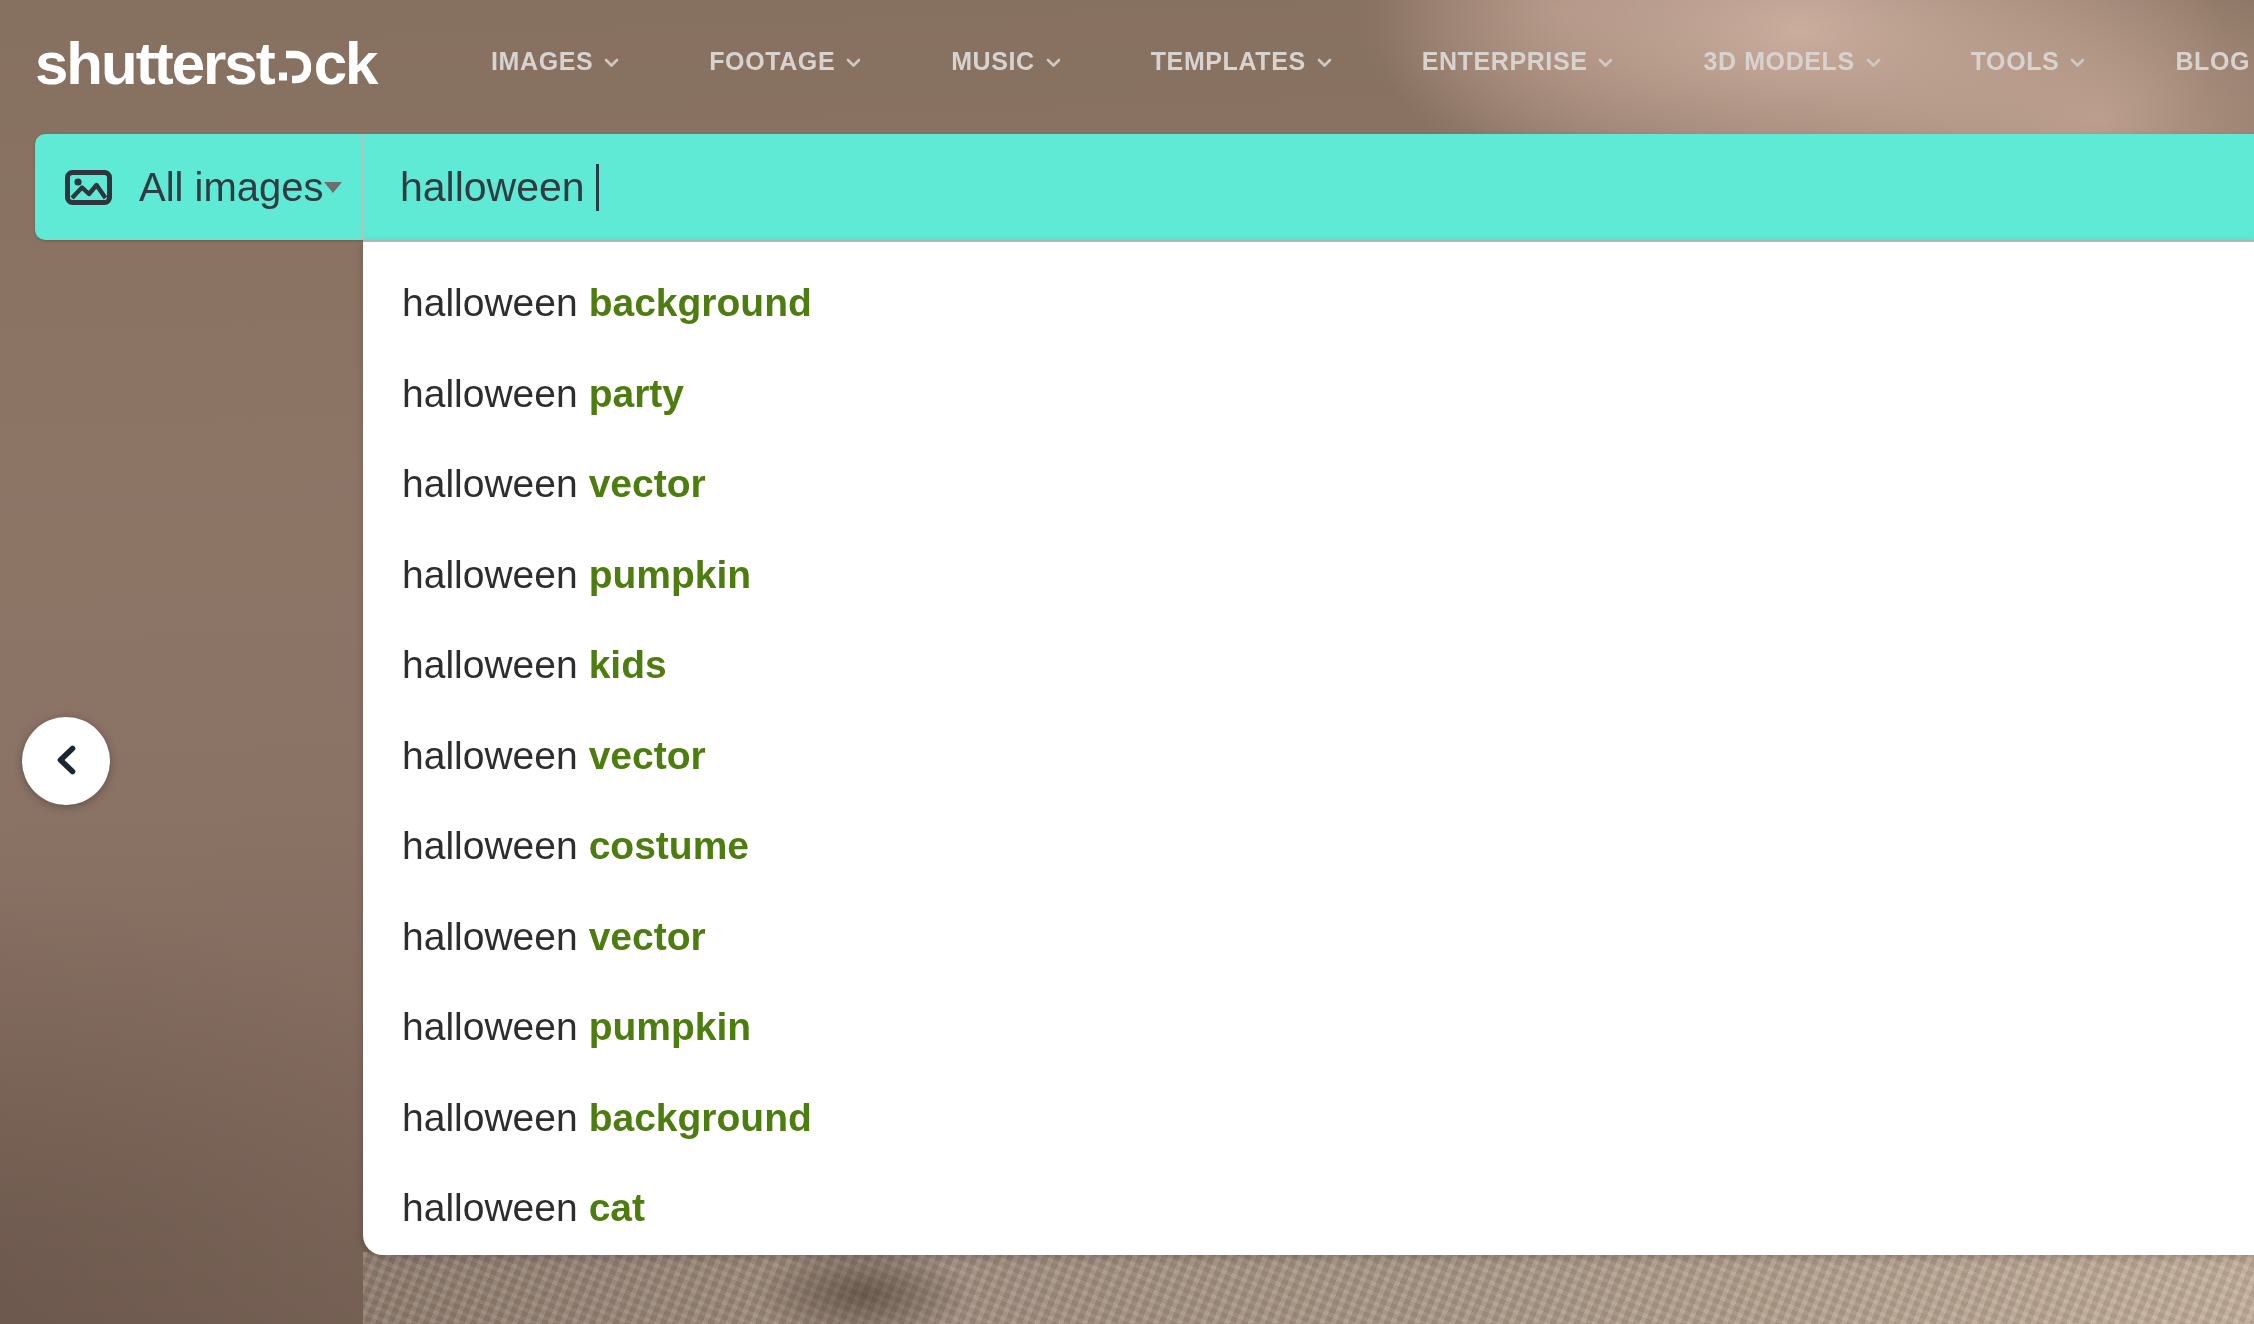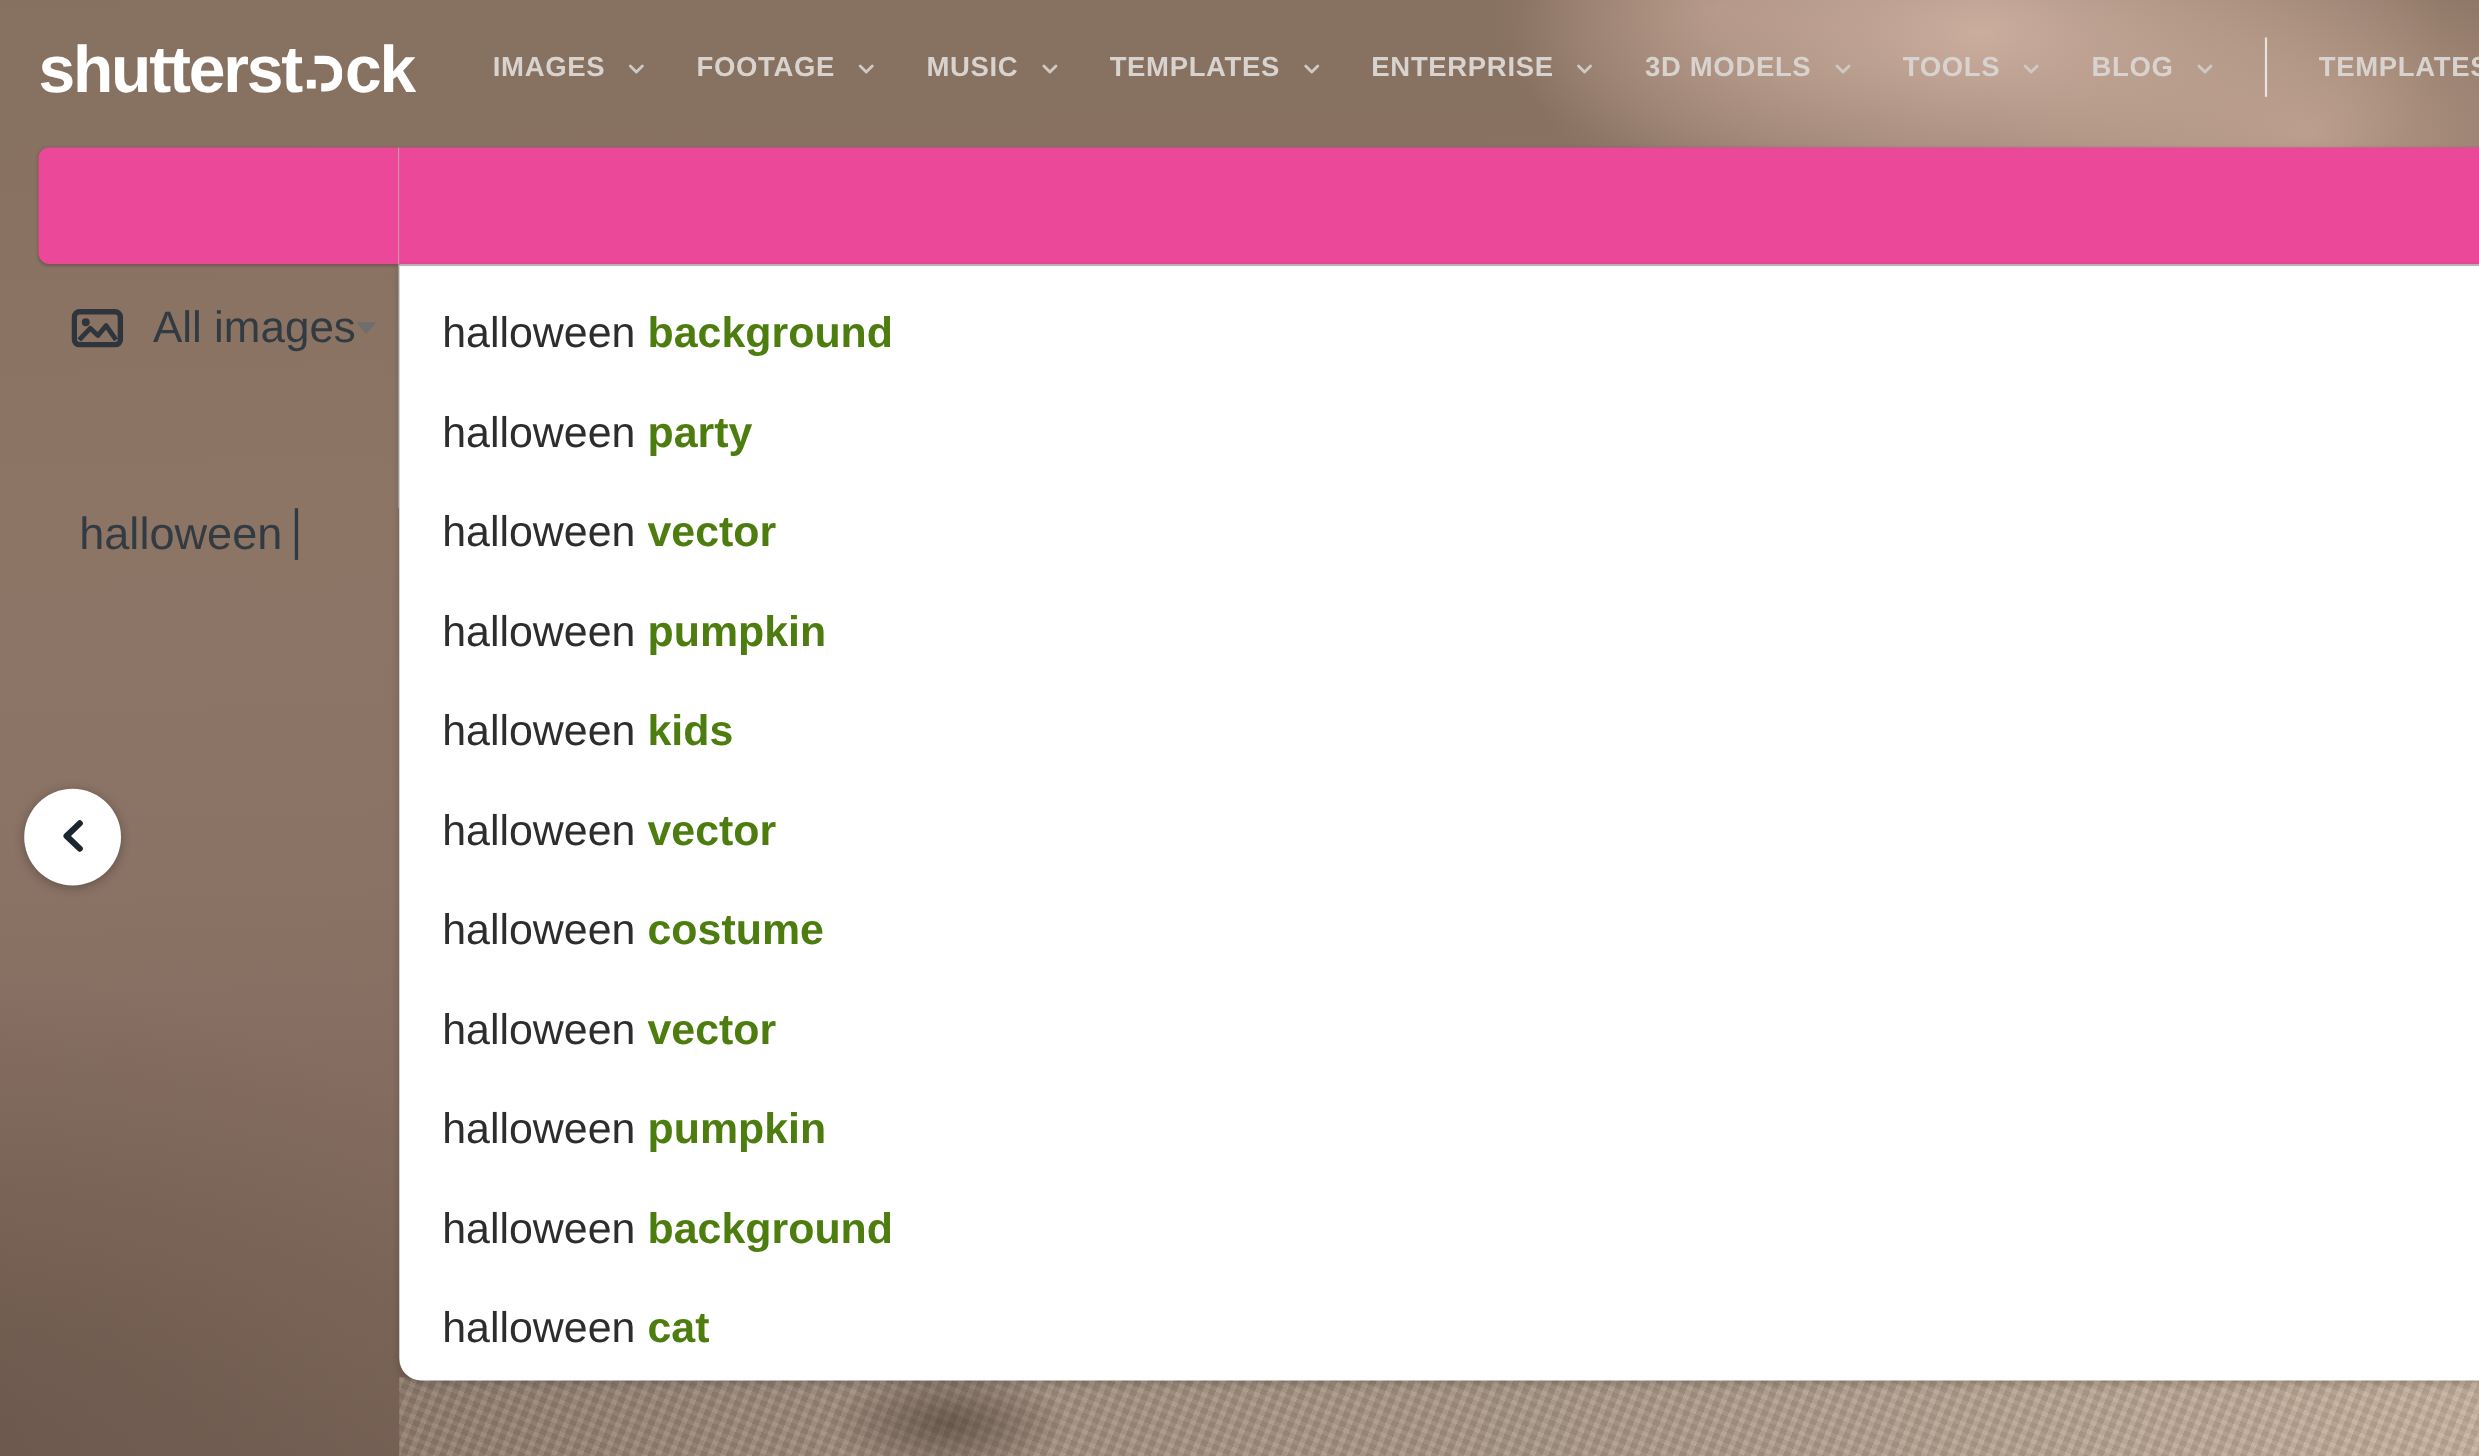--- a/index.html
+++ b/index.html
@@ -38,36 +38,35 @@
     white-space: nowrap; line-height: 100px; cursor: pointer;
   }
   .logo svg { vertical-align: 0px; margin: 0 3px 0 2px; }
 
   .nav {
     position: absolute; left: 448px; top: 0; height: 122px; right: 10px;
     display: flex; align-items: center; gap: 47px;
   }
   .nav-cell { display: flex; align-items: center; }
   .nav-item {
-    display: flex; align-items: center; gap: 21px; cursor: pointer;
+    display: flex; align-items: center; gap: 11px; cursor: pointer;
     color: #d9d3cf; font-size: 25px; font-weight: 700; letter-spacing: .6px;
-    white-space: nowrap; text-decoration: none;
+    white-space: nowrap; text-decoration: none; margin-left: 43px;
   }
   .nav-caret { display: inline-flex; margin-top: 3px; }
   .nav-divider {
     width: 2px; height: 54px; background: rgba(255,255,255,.72);
     margin-right: 47px; display: inline-block;
   }
 
   
   .search-bar {
     position: absolute; left: 35px; top: 134px; right: 0; height: 106px;
-    display: flex; background: #ec4899; border-radius: 10px 0 0 10px;
+    display: flex; background: #5eead4; border-radius: 10px 0 0 10px;
     box-shadow: 0 1px 3px rgba(0,0,0,.22);
-    flex-direction: column;
   }
   .category-box {
     width: 328px; flex: 0 0 328px; display: flex; align-items: center;
     padding-left: 30px; cursor: pointer; border-right: 1px solid #bcbcbc;
     border-radius: 10px 0 0 10px;
   }
   .category-icon { flex: 0 0 auto; display: flex; }
   .category-label {
     margin-left: 27px; font-size: 40px; color: #333b42; white-space: nowrap;
   }

